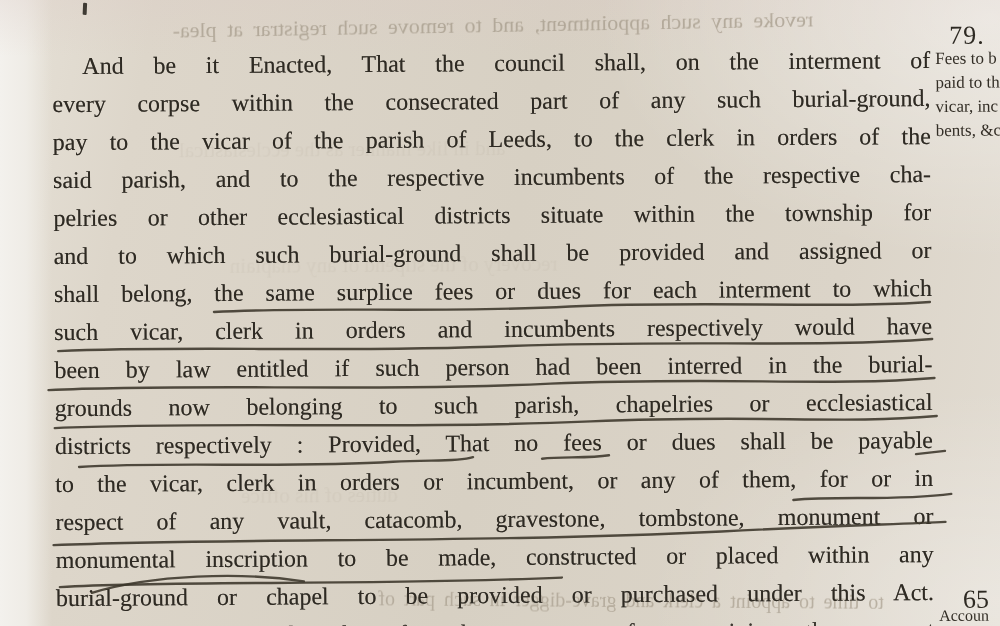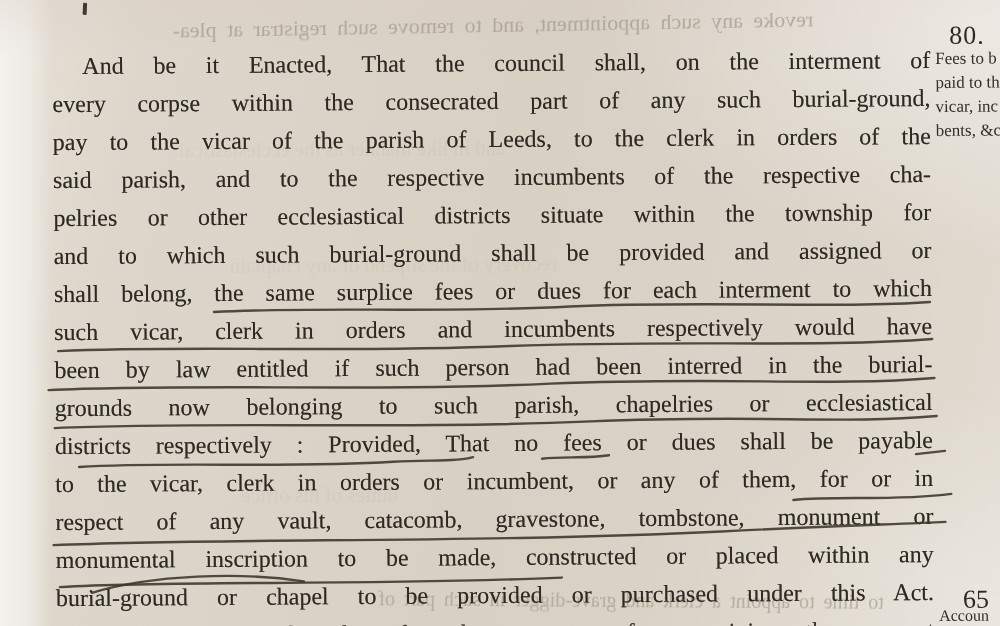--- a/index.html
+++ b/index.html
@@ -97,21 +97,21 @@
   <div class="tilt">
 
     <div class="bleed bleed-top">revoke any such appointment, and to remove such registrar at plea-</div>
     <div class="bleed bleed-frag frag1">and in like manner as the ecclesiastical</div>
     <div class="bleed bleed-frag frag2">recovery of the stipend of any chaplain</div>
     <div class="bleed bleed-frag frag3">duties of his office</div>
     <div class="bleed bleed-bottom">to time to appoint a clerk and grave-digger in such part of</div>
 
     <div class="stray-mark"></div>
 
-    <div class="sec-num-top">80.</div>
+    <div class="sec-num-top">79.</div>
     <div class="margin-note">
       <div>Fees to b</div>
       <div>paid to th</div>
       <div>vicar, inc</div>
       <div>bents, &amp;c</div>
     </div>
 
     <div class="body-text">
       <div class="line indent">And be it Enacted, That the council shall, on the interment of</div>
       <div class="line">every corpse within the consecrated part of any such burial-ground,</div>

